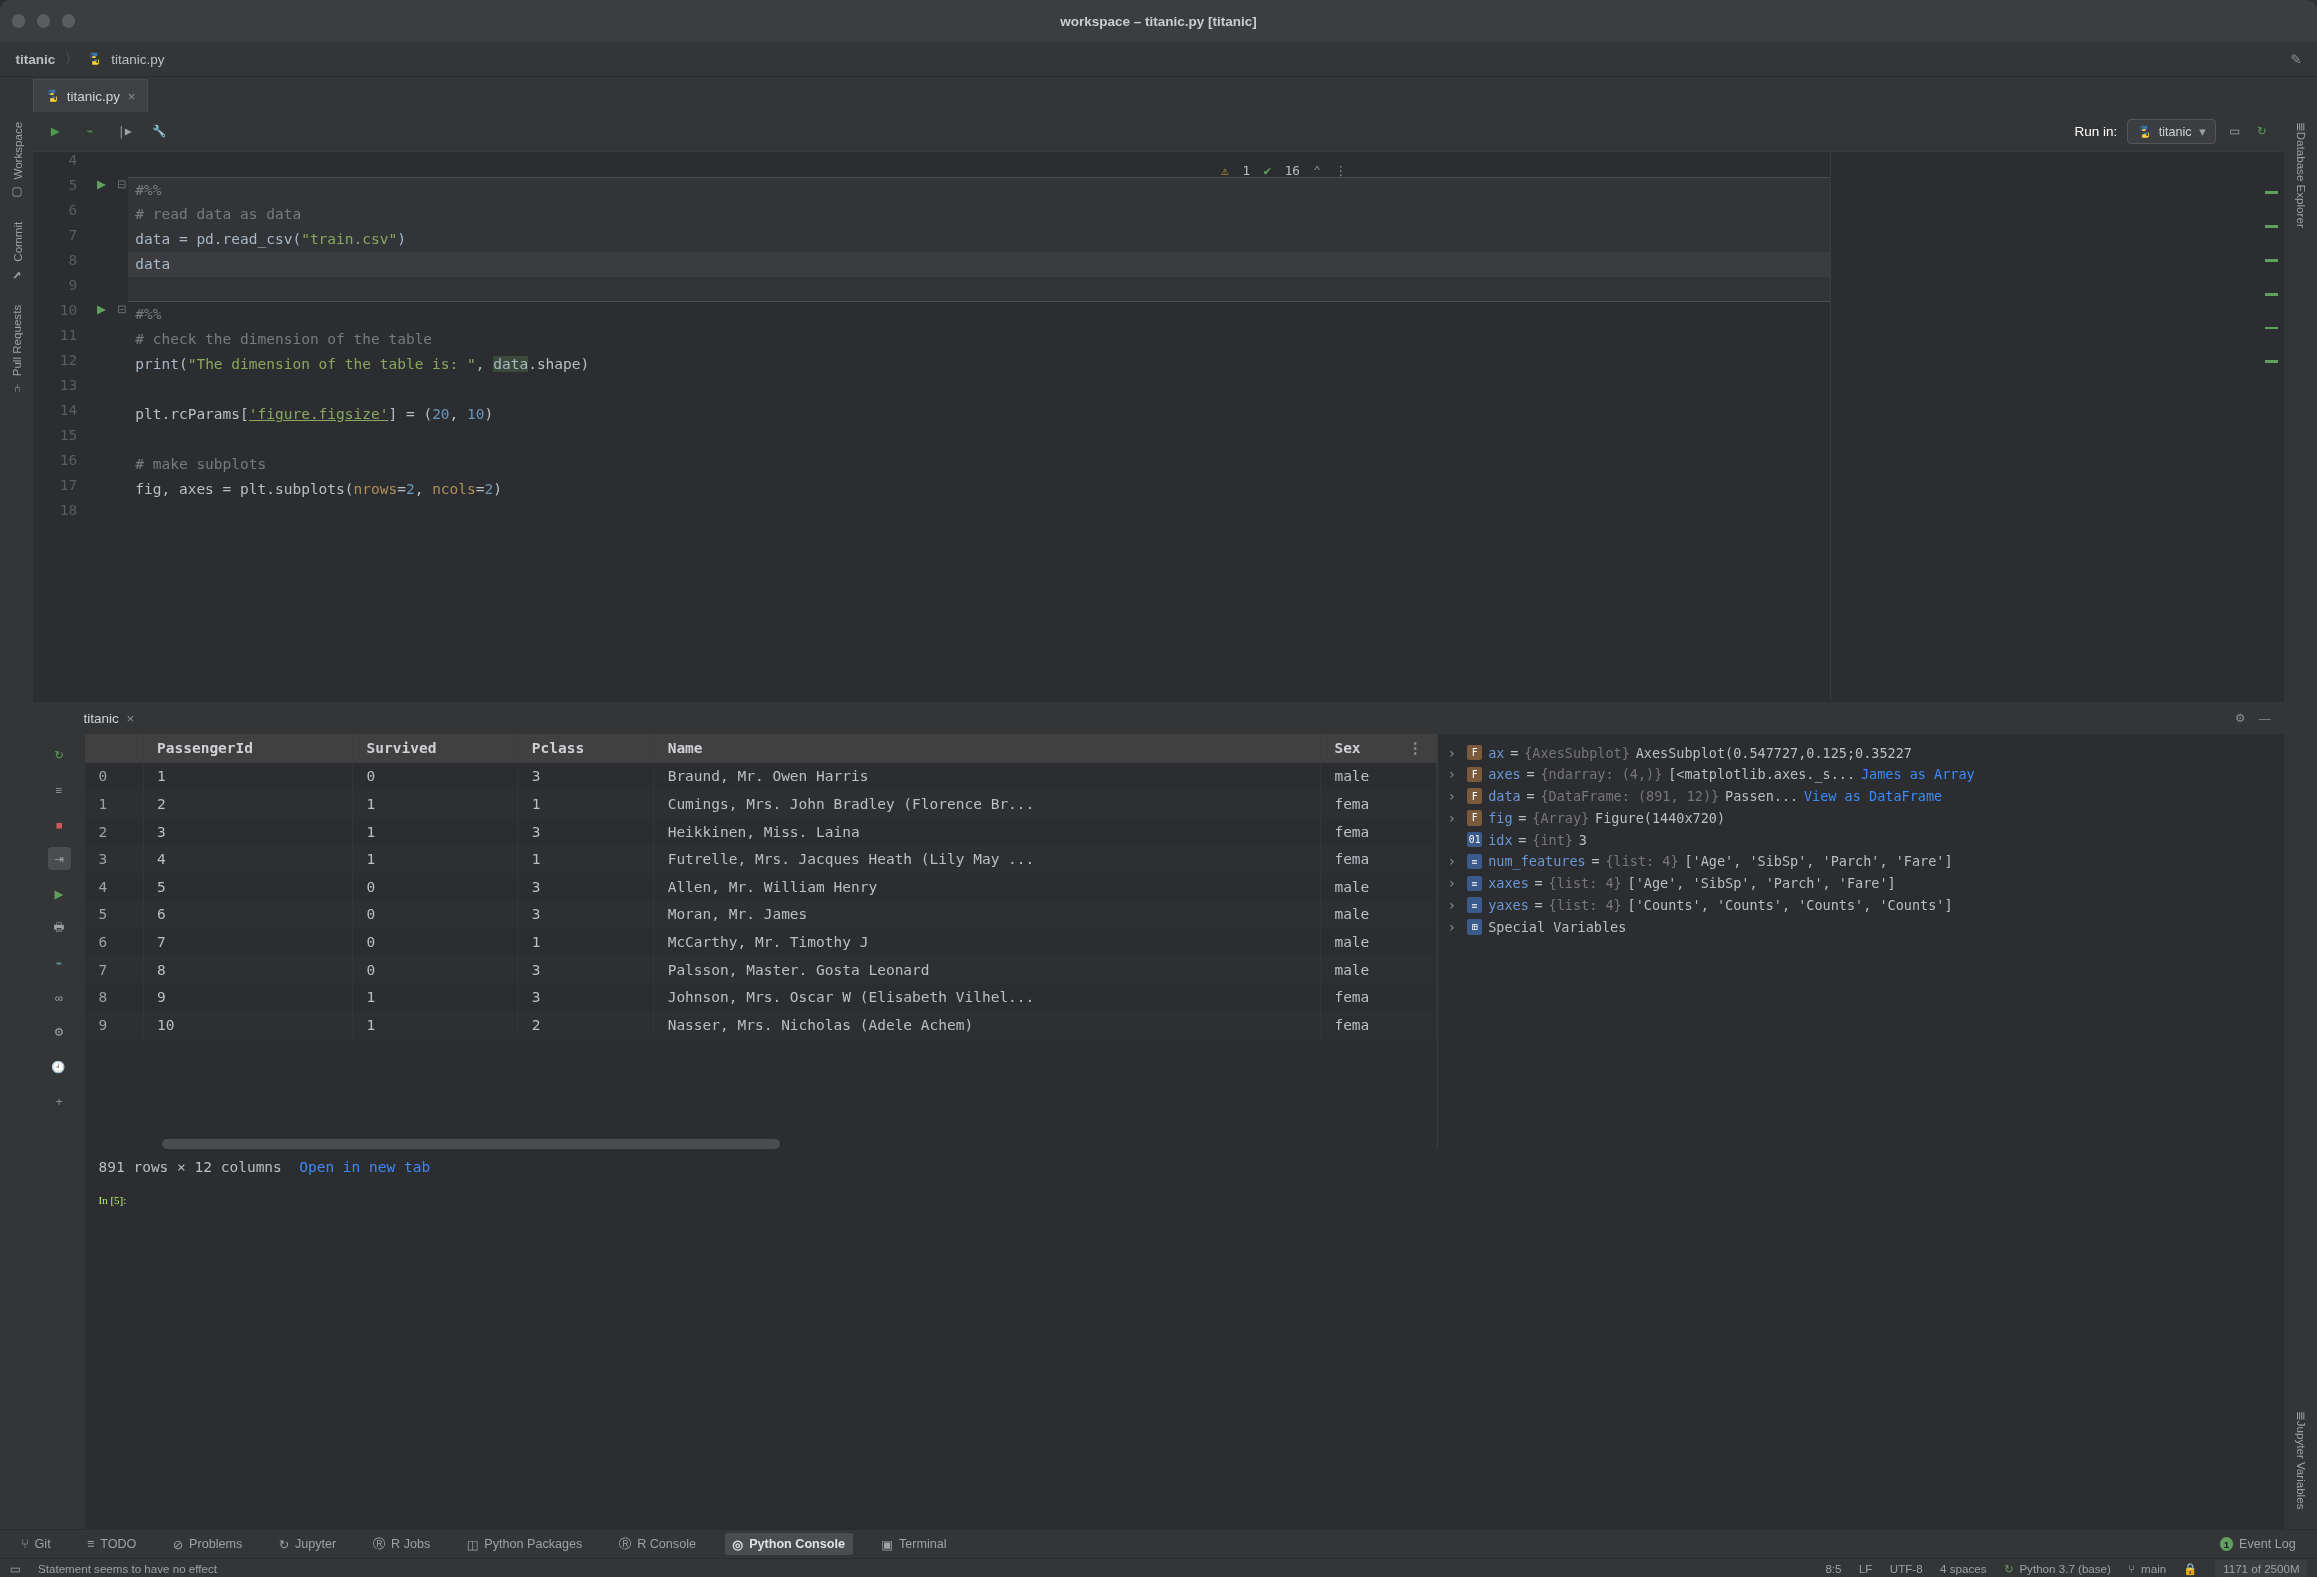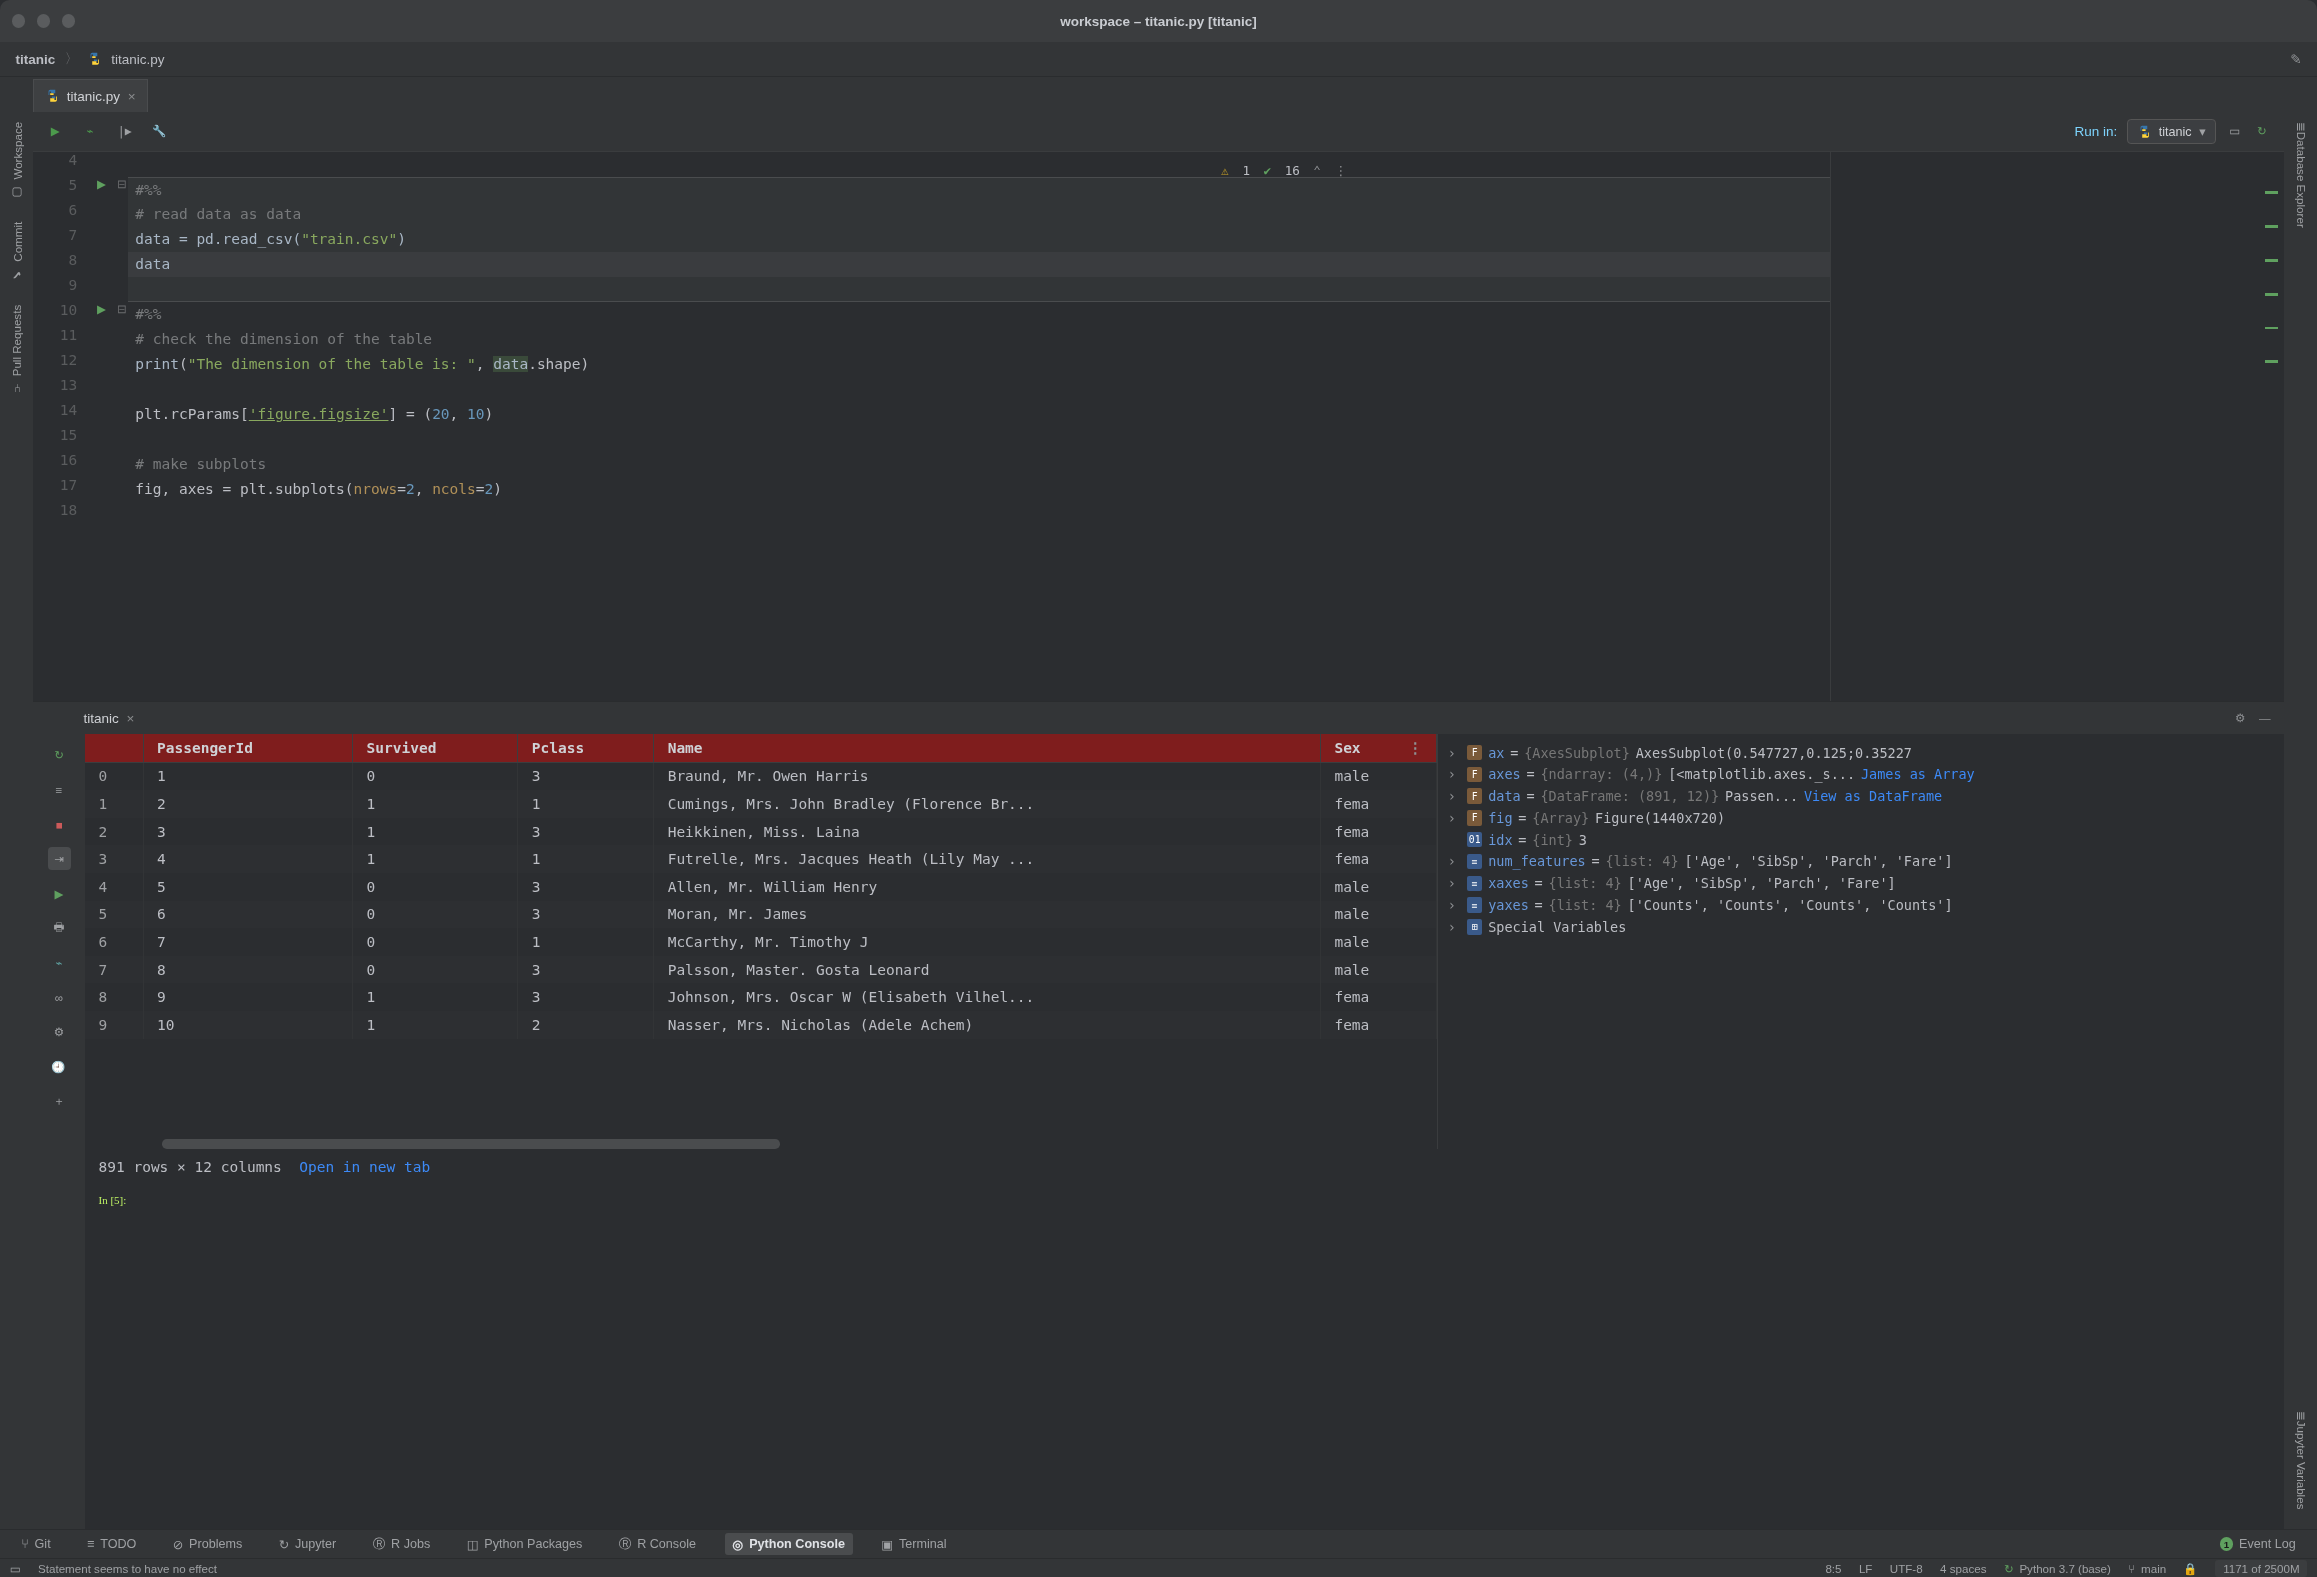--- a/index.html
+++ b/index.html
@@ -138,21 +138,21 @@
 .cli.red { color:#cc5a5a; }
 .cli.green { color:#5fa05f; }
 .cli.teal { color:#5fa0a0; }
 .cli.active { background:#4a4c4e; }
 
 .console-main { flex:1; display:flex; flex-direction:column; }
 .df-wrap { display:flex; height: 415px; }
 
 .df-table { flex:0 0 1352px; overflow:hidden; position:relative; }
 table.df { border-collapse:collapse; width:100%; font-family: Menlo, Consolas, monospace; font-size:14.5px; color:#bcbec4; }
-table.df th { text-align:left; font-weight:600; color:#cfd1d5; padding:5.8px 13.5px; background:#7f1d1d; border-right:1px solid #3b3d3f; border-bottom:1px solid #3b3d3f; }
+table.df th { text-align:left; font-weight:600; color:#cfd1d5; padding:5.8px 13.5px; background:#404040; border-right:1px solid #3b3d3f; border-bottom:1px solid #3b3d3f; }
 table.df td { padding:5.8px 13.5px; border-right:1px solid #323436; }
 table.df td.idx { color:#9fa1a4; }
 table.df tr:nth-child(even) td { background:#2d2f32; }
 .df-scrollbar { position:absolute; bottom:0; left:0; height:9.7px; width:100%; background:#2b2d30; }
 .df-scroll-thumb { height:9.7px; width:618px; background:#4a4c4e; border-radius:4.8px; margin-left:77px; }
 
 .df-footer { padding:9.7px 13.5px; color:#bcbec4; font-family: Menlo, Consolas, monospace; font-size:14.5px; display:flex; gap:17.4px; align-items:center; }
 .df-footer .link { color:#3d8af7; cursor:pointer; }
 .df-prompt { padding:9.7px 13.5px; font-family: Liberation Serif, serif; font-size:11px; color:#bef264; }
 
@@ -261,21 +261,21 @@
 
   <div class="center-col">
 
     <div class="editor-toolbar">
       <div class="ico green">▶</div>
       <div class="ico green">⌁</div>
       <div class="ico" style="font-family:monospace;color:#9fa1a4;">|▶</div>
       <div class="ico" style="color:#9fa1a4;">🔧</div>
       <div class="spacer"></div>
       <div class="runin">
-        <span style="color:#7dd3fc;font-size:13.5px;text-align:center;">Run in:</span>
+        <span style="color:#ffffff;font-size:13.5px;text-align:center;">Run in:</span>
         <div class="runin-select">
           <span class="py-logo">
               <svg viewBox="0 0 16 16">
                 <path fill="#3776ab" d="M7 1h4v4H6V3H4v4h7v4H7v-2h4V7H3V3c0-1 1-2 2-2h2z"></path>
                 <path fill="#ffd43b" d="M9 15H5v-4h5v2h2V9H5V5h4v2H5v2h8v4c0 1-1 2-2 2H9z"></path>
               </svg>
             </span>
           <span>titanic</span>
           <span class="runin-chev">▾</span>
         </div>

